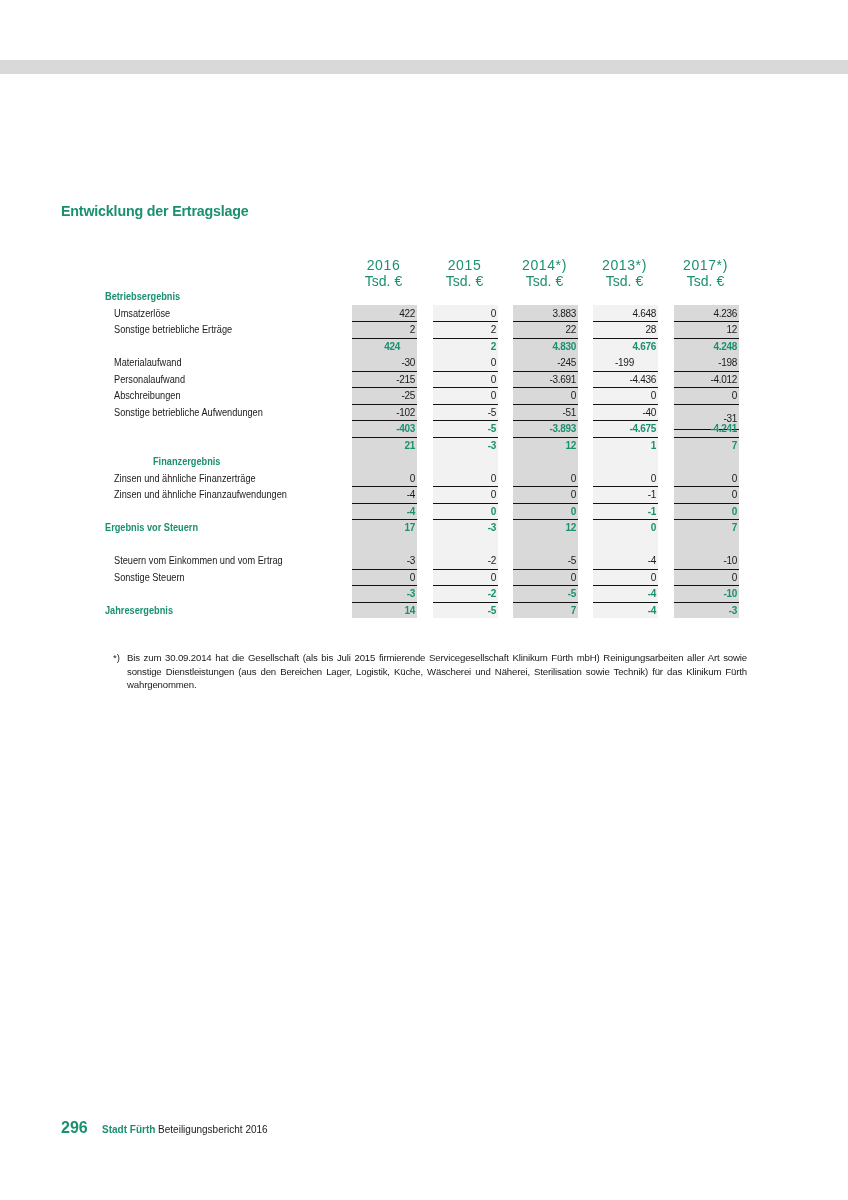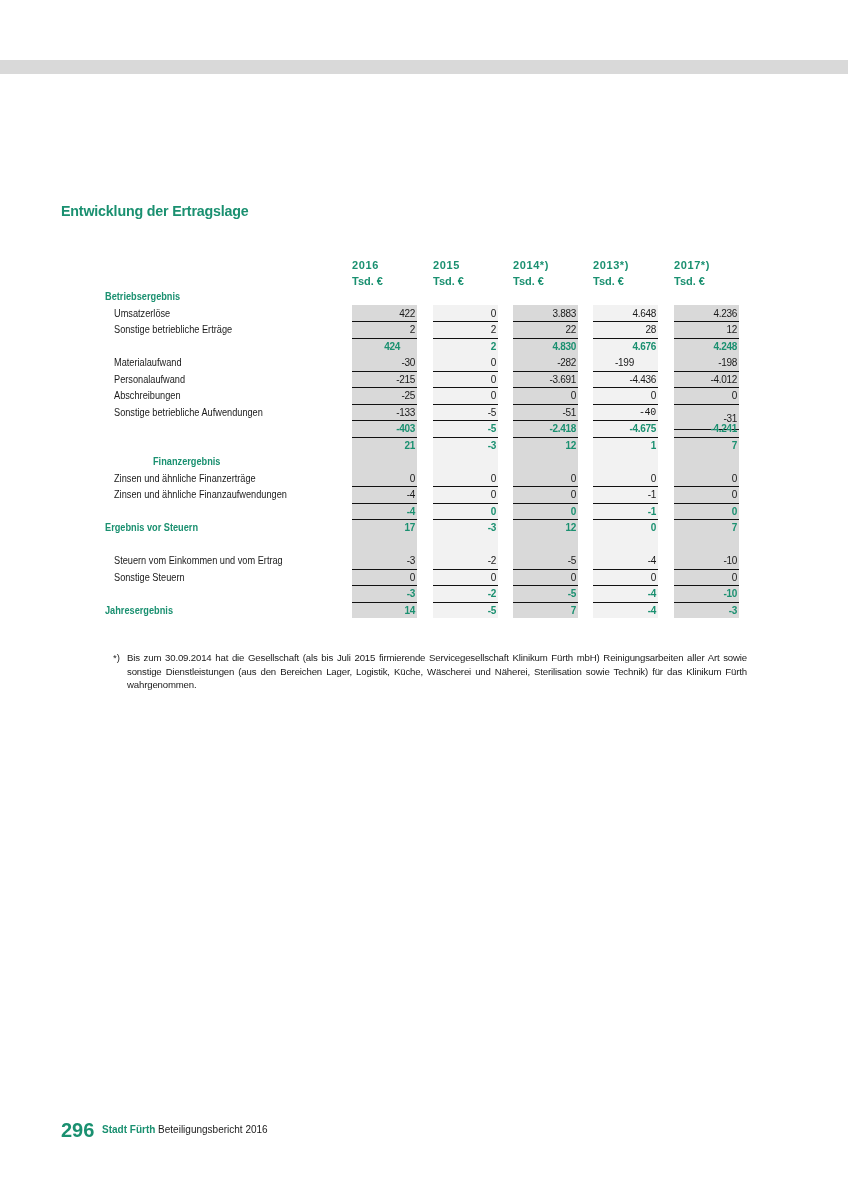--- a/index.html
+++ b/index.html
@@ -9,21 +9,21 @@
     }
     .topbar { position: absolute; left: 0; top: 60px; width: 848px; height: 14px; background: #d9d9d9; }
     .title {
       position: absolute; left: 61px; top: 202px; font-size: 15.5px; font-weight: bold;
       color: #1a9070; letter-spacing: -0.2px; transform: scaleX(0.92); transform-origin: left;
     }
     .col-bg { position: absolute; top: 305px; height: 313px; }
     .col-dark { background: #d9d9d9; }
     .col-light { background: #f2f2f2; }
     .col-head {
-      position: absolute; text-align: left; font-size: 11px; font-weight: bold; color: #1a9070;
+      position: absolute; text-align: center; font-size: 14px; font-weight: normal; color: #1a9070;
       line-height: 16px; letter-spacing: 0.6px;
     }
     .row { position: absolute; left: 0; width: 848px; height: 16.5px; }
     .label {
       position: absolute; font-size: 10px; line-height: 16.5px; white-space: nowrap;
       transform: scaleX(0.92); transform-origin: left;
     }
     .label.section { left: 105px; font-weight: bold; color: #1a9070; }
     .label.item { left: 114px; color: #1a1a1a; }
     .cell {
@@ -32,21 +32,21 @@
     }
     .cell.green { color: #1a9070; font-weight: bold; }
     .uline { border-bottom: 1.6px solid #111; }
     .footnote {
       position: absolute; left: 113px; top: 651px; width: 634px; font-size: 9.6px; line-height: 13.5px;
       text-align: justify; color: #1a1a1a;
     }
     .footnote .mark { position: absolute; left: -0px; top: 0; }
     .footnote .txt { display: block; padding-left: 14px; letter-spacing: -0.15px; }
     .pagenum {
-      position: absolute; left: 61px; top: 1119px; font-size: 20px; font-weight: bold; color: #1a9070;
+      position: absolute; left: 61px; top: 1119px; font-size: 16px; font-weight: bold; color: #1a9070;
     }
     .footer-text { position: absolute; left: 102px; top: 1124px; font-size: 10px; white-space: nowrap; }
     .footer-brand { color: #1a9070; font-weight: bold; }
   </style>
 </head>
 <body>
 
 <div class="topbar"></div>
 
 <div class="title">Entwicklung der Ertragslage</div>
@@ -90,21 +90,21 @@
       <div class="cell green" style="left: 352px; width: 50px; top: 0px; height: 16.5px;">424</div>
       <div class="cell green" style="left: 433px; width: 65px; top: 0px; height: 16.5px;">2</div>
       <div class="cell green" style="left: 513px; width: 65px; top: 0px; height: 16.5px;">4.830</div>
       <div class="cell green" style="left: 593px; width: 65px; top: 0px; height: 16.5px;">4.676</div>
       <div class="cell green" style="left: 674px; width: 65px; top: 0px; height: 16.5px;">4.248</div>
     </div>
     <div class="row" style="top: 355px; padding-left: 35px;">
       <div class="label item">Materialaufwand</div>
       <div class="cell uline" style="left: 352px; width: 65px; top: 0px; height: 16.5px;">-30</div>
       <div class="cell uline" style="left: 433px; width: 65px; top: 0px; height: 16.5px;">0</div>
-      <div class="cell uline" style="left: 513px; width: 65px; top: 0px; height: 16.5px;">-282</div>
+      <div class="cell uline" style="left: 513px; width: 65px; top: 0px; height: 16.5px;">-245</div>
       <div class="cell uline" style="left: 593px; width: 65px; top: 0px; height: 16.5px; text-align: center;">-199</div>
       <div class="cell uline" style="left: 674px; width: 65px; top: 0px; height: 16.5px;">-198</div>
     </div>
     <div class="row" style="top: 371.5px;">
       <div class="label item">Personalaufwand</div>
       <div class="cell uline" style="left: 352px; width: 65px; top: 0px; height: 16.5px;">-215</div>
       <div class="cell uline" style="left: 433px; width: 65px; top: 0px; height: 16.5px;">0</div>
       <div class="cell uline" style="left: 513px; width: 65px; top: 0px; height: 16.5px;">-3.691</div>
       <div class="cell uline" style="left: 593px; width: 65px; top: 0px; height: 16.5px;">-4.436</div>
       <div class="cell uline" style="left: 674px; width: 65px; top: 0px; height: 16.5px;">-4.012</div>
@@ -112,30 +112,30 @@
     <div class="row" style="top: 388px;">
       <div class="label item">Abschreibungen</div>
       <div class="cell uline" style="left: 352px; width: 65px; top: 0px; height: 16.5px;">-25</div>
       <div class="cell uline" style="left: 433px; width: 65px; top: 0px; height: 16.5px;">0</div>
       <div class="cell uline" style="left: 513px; width: 65px; top: 0px; height: 16.5px;">0</div>
       <div class="cell uline" style="left: 593px; width: 65px; top: 0px; height: 16.5px;">0</div>
       <div class="cell uline" style="left: 674px; width: 65px; top: 0px; height: 16.5px;">0</div>
     </div>
     <div class="row" style="top: 404.5px;">
       <div class="label item">Sonstige betriebliche Aufwendungen</div>
-      <div class="cell uline" style="left: 352px; width: 65px; top: 0px; height: 16.5px;">-133</div>
+      <div class="cell uline" style="left: 352px; width: 65px; top: 0px; height: 16.5px;">-102</div>
       <div class="cell uline" style="left: 433px; width: 65px; top: 0px; height: 16.5px;">-5</div>
       <div class="cell uline" style="left: 513px; width: 65px; top: 0px; height: 16.5px;">-51</div>
-      <div class="cell uline" style="left: 593px; width: 65px; top: 0px; height: 16.5px; font-family: Liberation Mono, monospace;">-40</div>
+      <div class="cell uline" style="left: 593px; width: 65px; top: 0px; height: 16.5px;">-40</div>
       <div class="cell uline" style="left: 674px; width: 65px; top: 6px; height: 19px;">-31</div>
     </div>
     <div class="row" style="top: 421px;">
       <div class="cell green uline" style="left: 352px; width: 65px; top: 0px; height: 16.5px;">-403</div>
       <div class="cell green uline" style="left: 433px; width: 65px; top: 0px; height: 16.5px;">-5</div>
-      <div class="cell green uline" style="left: 513px; width: 65px; top: 0px; height: 16.5px;">-2.418</div>
+      <div class="cell green uline" style="left: 513px; width: 65px; top: 0px; height: 16.5px;">-3.893</div>
       <div class="cell green uline" style="left: 593px; width: 65px; top: 0px; height: 16.5px;">-4.675</div>
       <div class="cell green uline" style="left: 674px; width: 65px; top: 0px; height: 16.5px;">-4.241</div>
     </div>
     <div class="row" style="top: 437.5px;">
       <div class="cell green" style="left: 352px; width: 65px; top: 0px; height: 16.5px; padding-left: 21px;">21</div>
       <div class="cell green" style="left: 433px; width: 65px; top: 0px; height: 16.5px;">-3</div>
       <div class="cell green" style="left: 513px; width: 65px; top: 0px; height: 16.5px;">12</div>
       <div class="cell green" style="left: 593px; width: 65px; top: 0px; height: 16.5px;">1</div>
       <div class="cell green" style="left: 674px; width: 65px; top: 0px; height: 16.5px;">7</div>
     </div>

